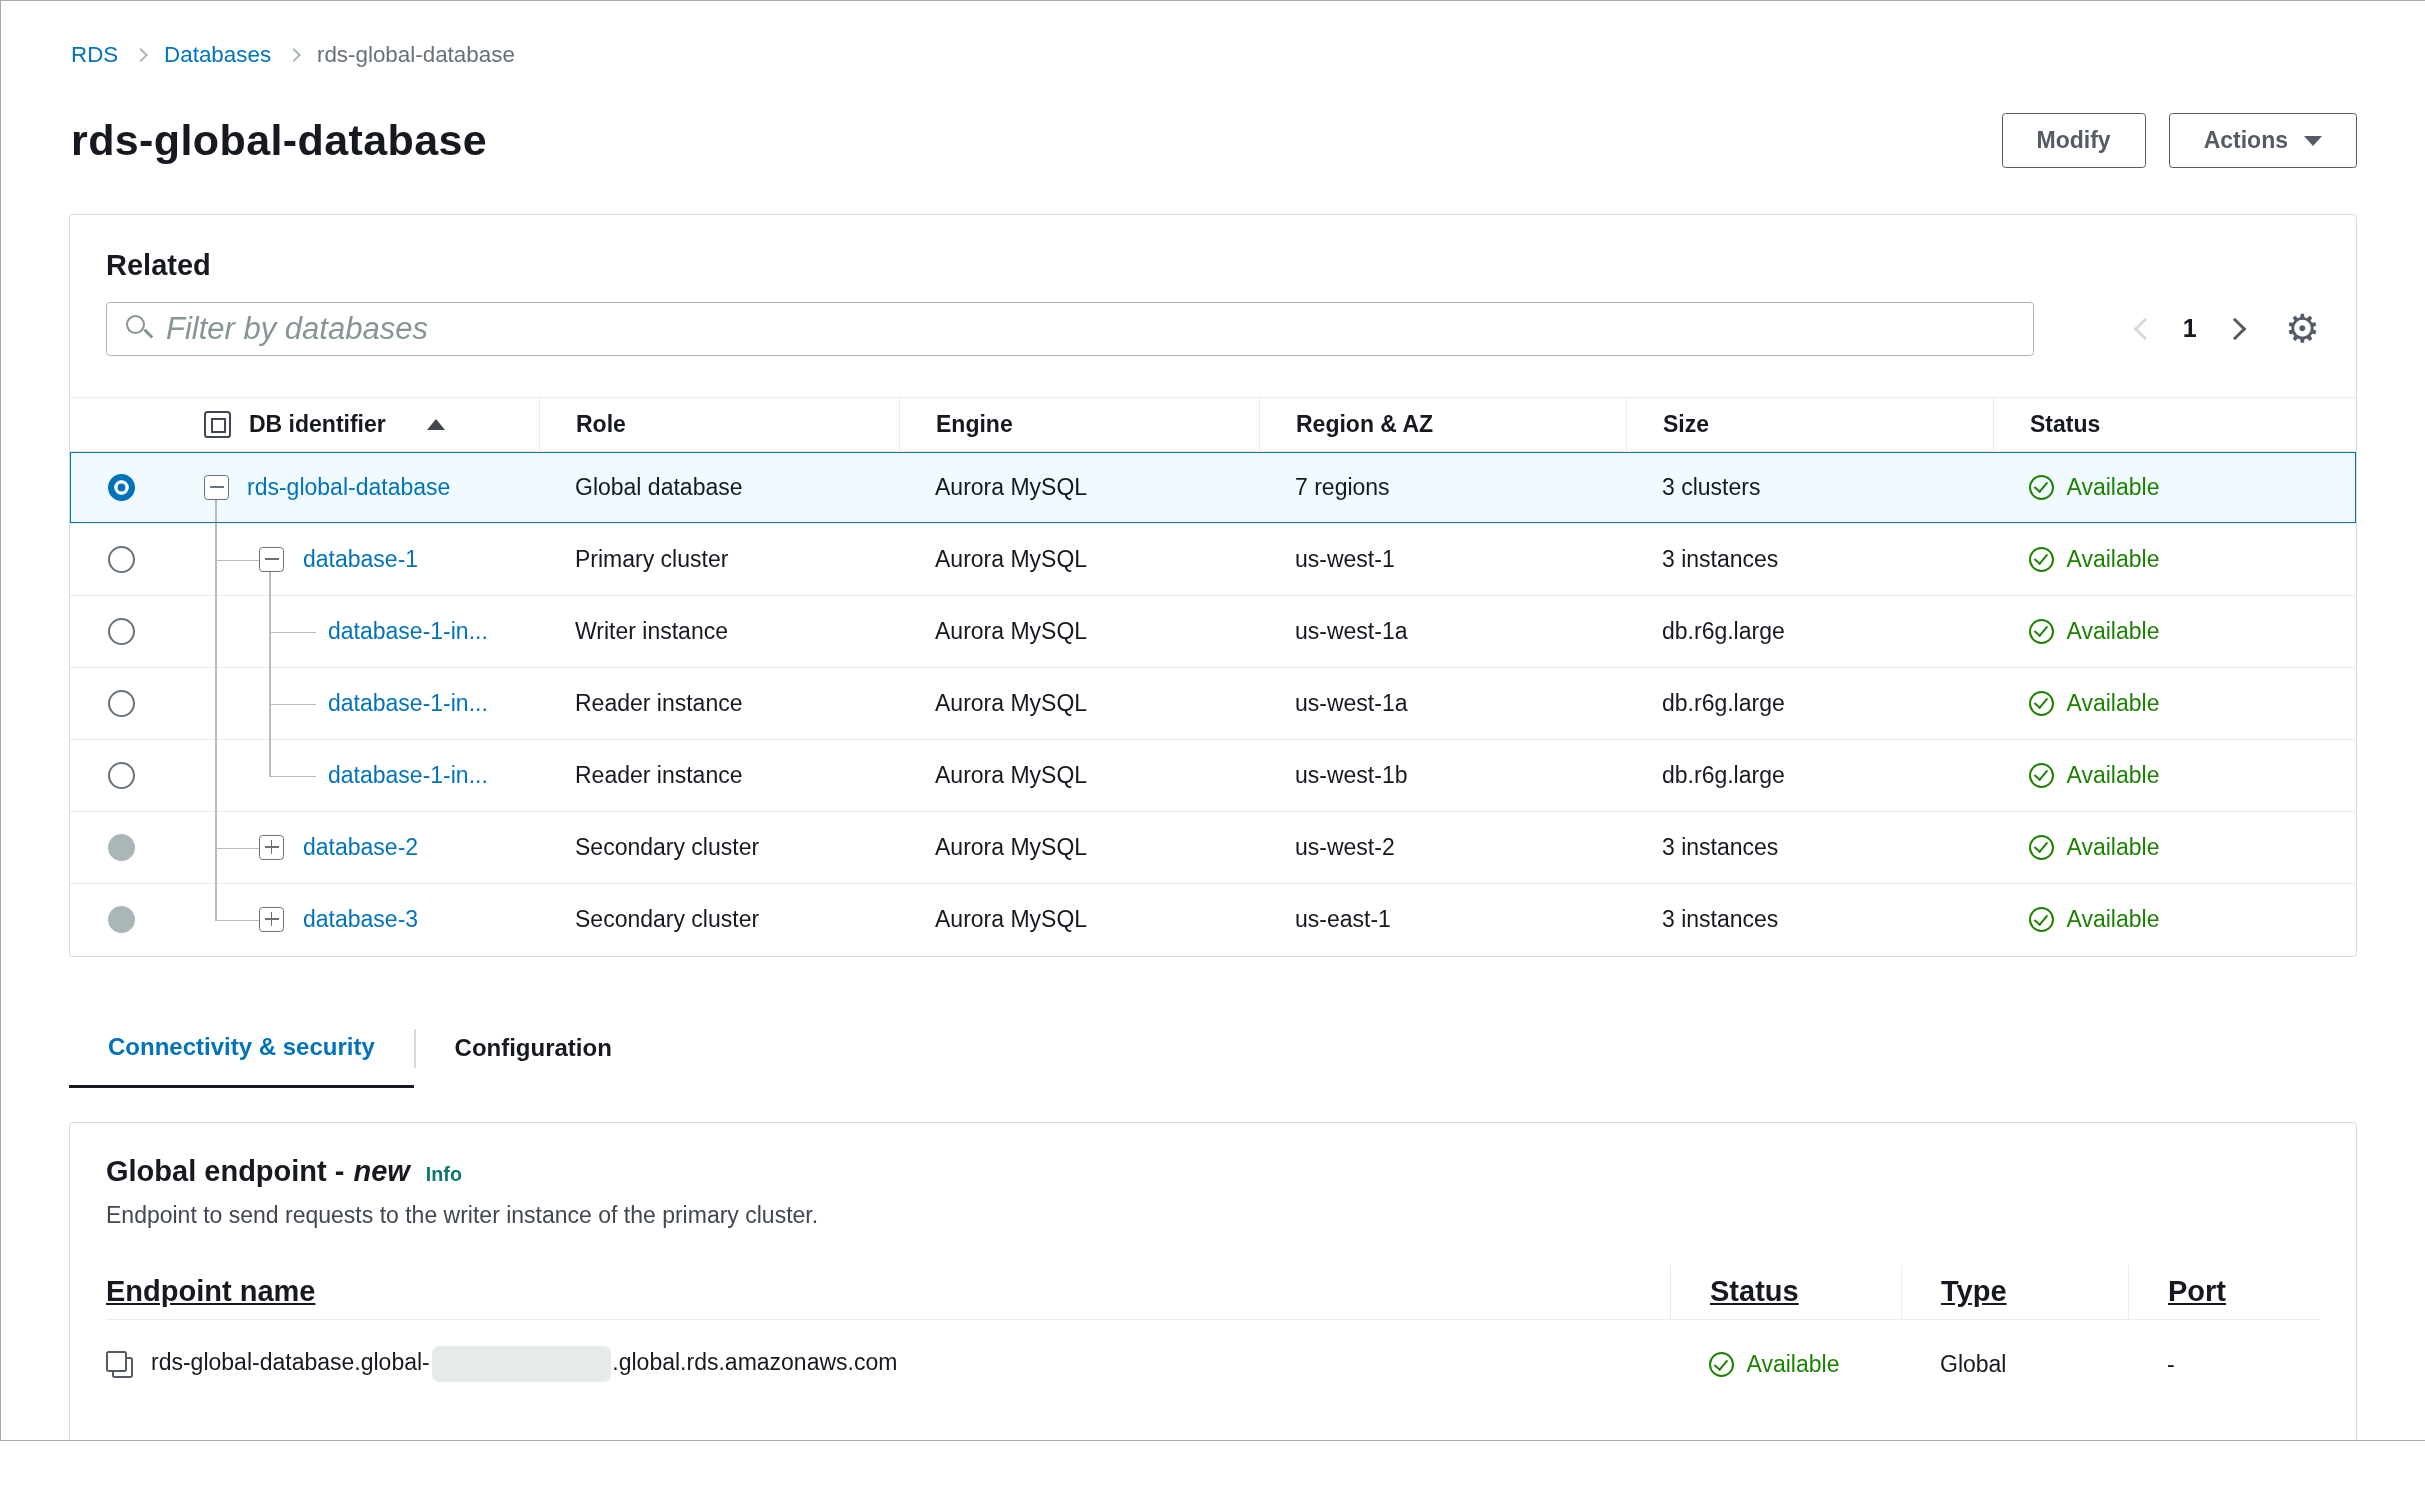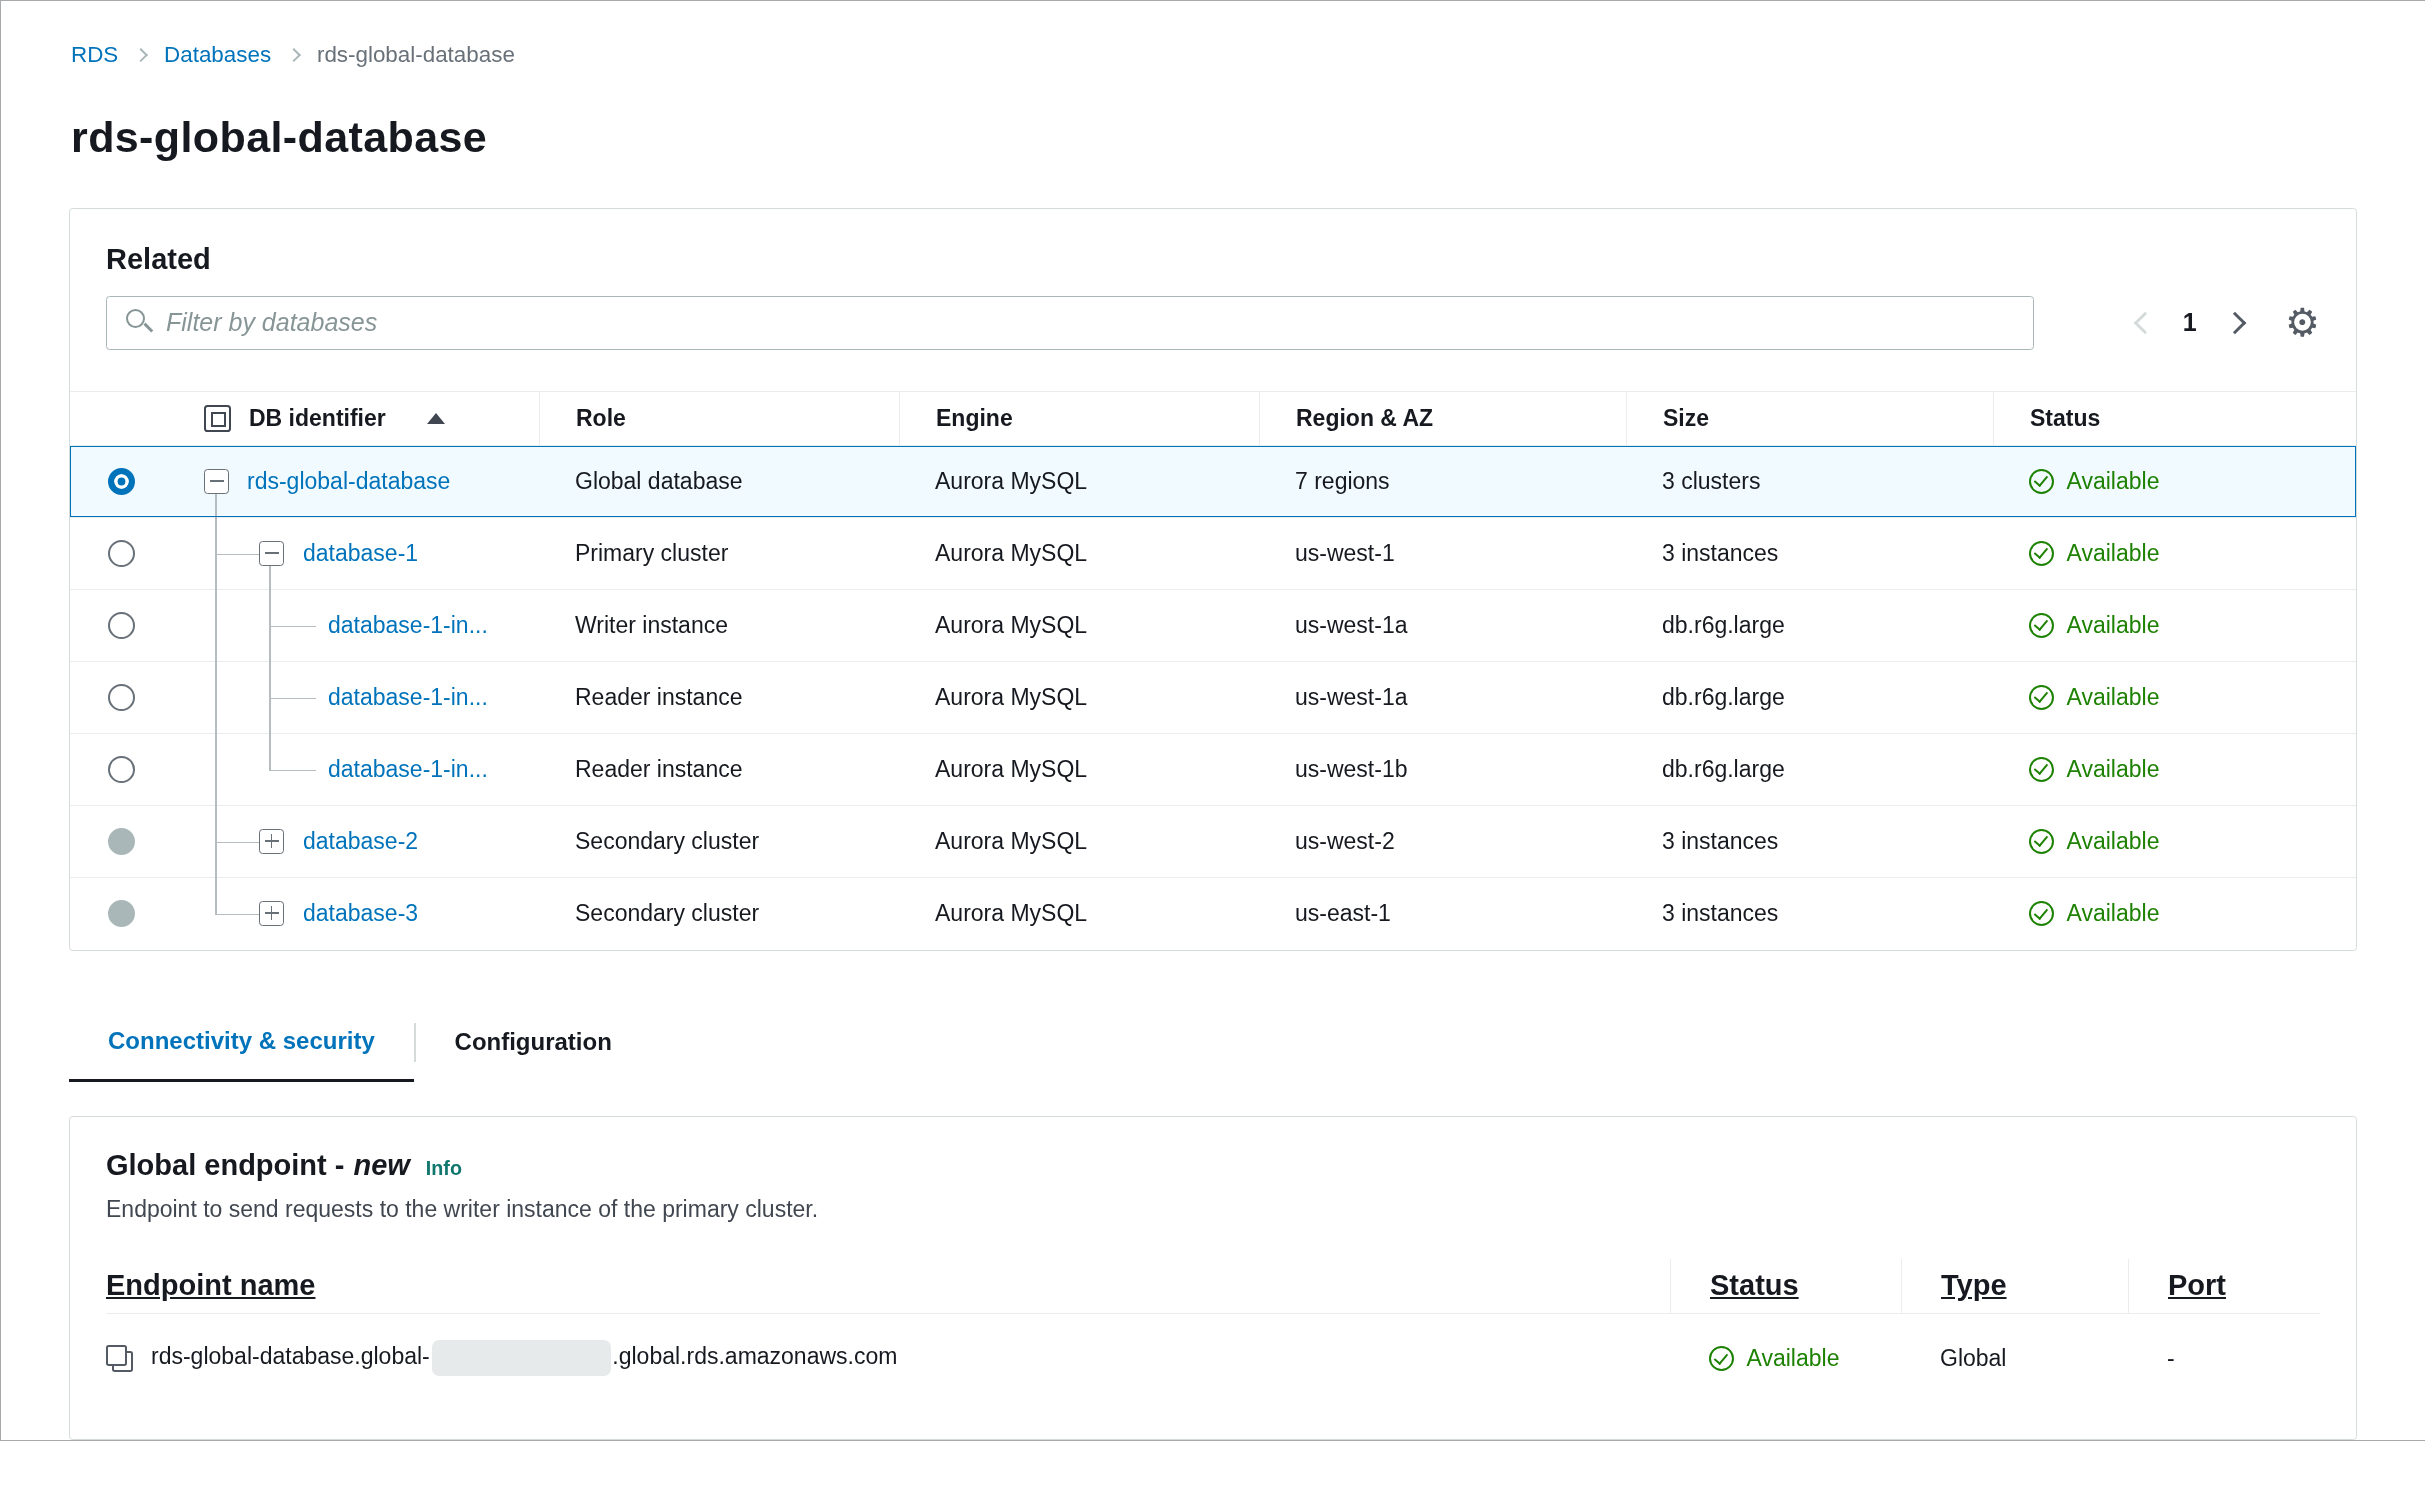--- a/index.html
+++ b/index.html
@@ -28,21 +28,21 @@
 
   
   .panel { margin:46px 68px 0; border:1.8px solid #d5dbdb; border-radius:3.6px; background:#fff; }
   .panel-head { padding:34px 36px 0; }
   .panel-title { font-size:29px; font-weight:700; }
 
   
   .filter-row { display:flex; align-items:center; margin-top:19.7px; }
   .search-wrap { position:relative; width:1928px; }
   .search-input { width:100%; height:54px; border:1.8px solid #aab7b8; border-radius:3.6px;
-                  font-size:25px; padding:0 18px 0 59px; color:#16191f; font-family:"Liberation Sans",sans-serif; outline:none; }
+                  font-size:31px; padding:0 18px 0 59px; color:#16191f; font-family:"Liberation Sans",sans-serif; outline:none; }
   .search-input::placeholder { font-style:italic; color:#879596; }
   .mag { position:absolute; left:19.7px; top:13.4px; width:27px; height:27px; }
   .mag .lens { position:absolute; left:0; top:0; width:19px; height:19px; border:2.7px solid #879596; border-radius:50%; }
   .mag .stick { position:absolute; left:17px; top:17px; width:10.7px; height:2.7px; background:#879596; transform:rotate(45deg); }
   .pager { margin-left:auto; display:flex; align-items:center; gap:30px; }
   .chev { width:16px; height:16px; display:inline-block; }
   .chev.prev { border-left:3.6px solid #d5dbdb; border-bottom:3.6px solid #d5dbdb; transform:rotate(45deg); }
   .chev.next { border-left:3.6px solid #545b64; border-bottom:3.6px solid #545b64; transform:rotate(225deg); }
   .page-num { font-size:25px; font-weight:700; }
   .gear { font-family:"DejaVu Sans", sans-serif; font-size:39px; color:#545b64; line-height:1; margin-left:12.5px; cursor:pointer; }
@@ -119,20 +119,27 @@
   <div class="breadcrumb">
     <a class="crumb-link">RDS</a>
     <span class="bsep"></span>
     <a class="crumb-link">Databases</a>
     <span class="bsep"></span>
     <span class="crumb-current">rds-global-database</span>
   </div>
 
   <div class="title-row">
     <h1 class="page-title">rds-global-database</h1>
+    <div class="btn-group">
+      <button class="btn">Modify</button>
+      <button class="btn">
+        <span>Actions</span>
+        <span class="caret-down"></span>
+      </button>
+    </div>
   </div>
 
   <div class="panel">
     <div class="panel-head">
       <div class="panel-title">Related</div>
       <div class="filter-row">
         <div class="search-wrap">
           <span class="mag">
               <span class="lens"></span>
               <span class="stick"></span>

